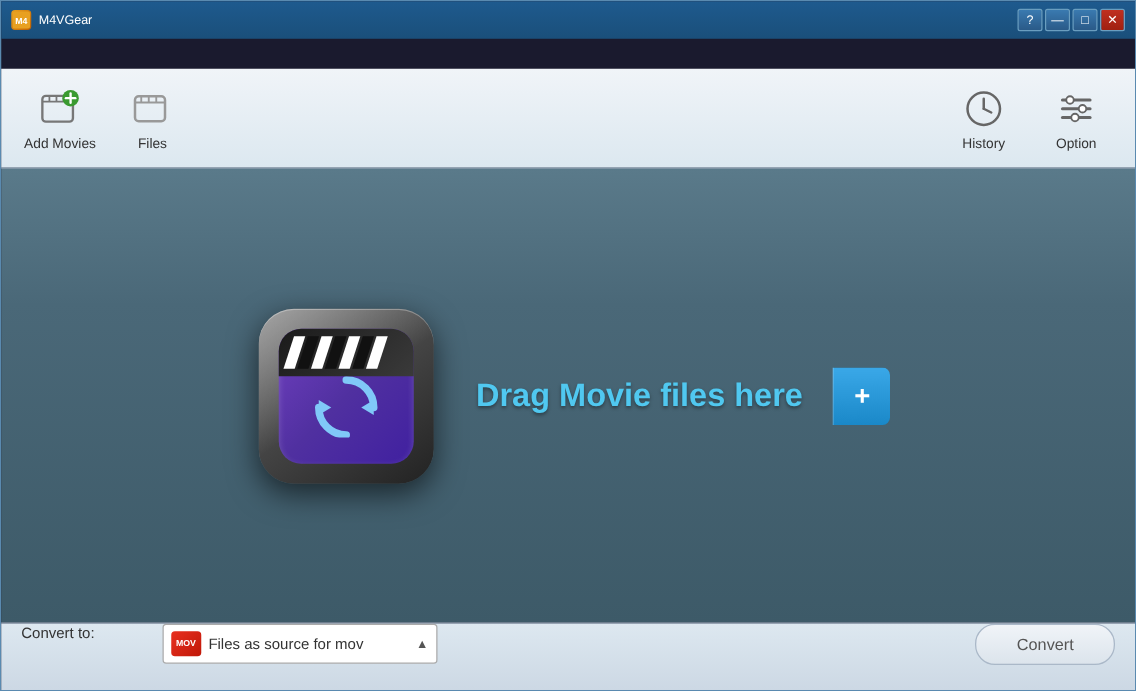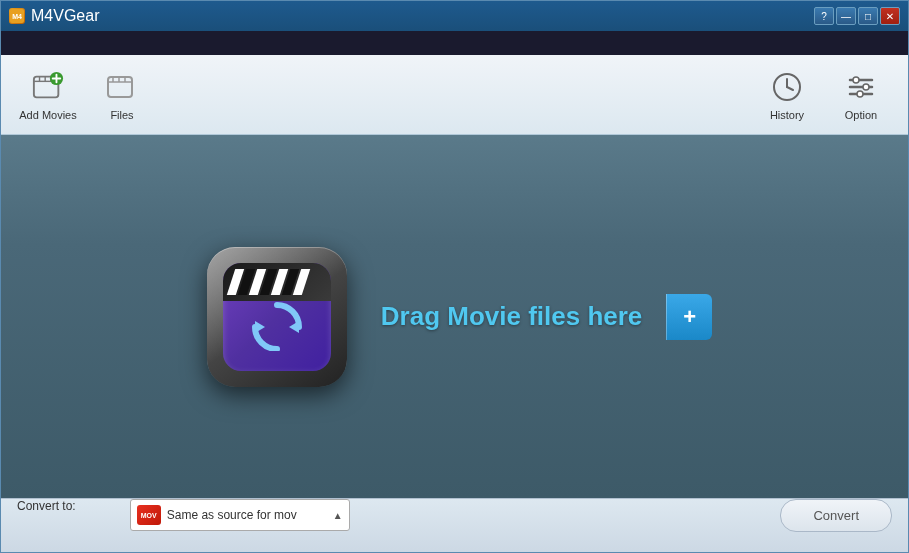--- a/index.html
+++ b/index.html
@@ -45,21 +45,21 @@
       display: flex;
       align-items: center;
       justify-content: center;
       font-size: 9px;
       font-weight: bold;
       color: white;
     }
 
     .title-bar-title {
       color: white;
-      font-size: 16px;
+      font-size: 10px;
       font-weight: normal;
     }
 
     .title-bar-controls {
       display: flex;
       gap: 2px;
     }
 
     .title-btn {
       width: 20px;
@@ -417,20 +417,20 @@
 
   </div>
 
   <div class="bottom-bar">
     <span class="convert-to-label">Convert to:</span>
 
     <div class="format-selector">
       <div class="format-icon">
         <span style="font-size:7px;font-weight:bold;">MOV</span>
       </div>
-      <span class="format-text">Same as source for mov</span>
+      <span class="format-text">Files as source for mov</span>
       <span class="format-arrow">▲</span>
     </div>
 
     <button class="convert-btn">Convert</button>
   </div>
 
 </div>
 
 </body></html>

